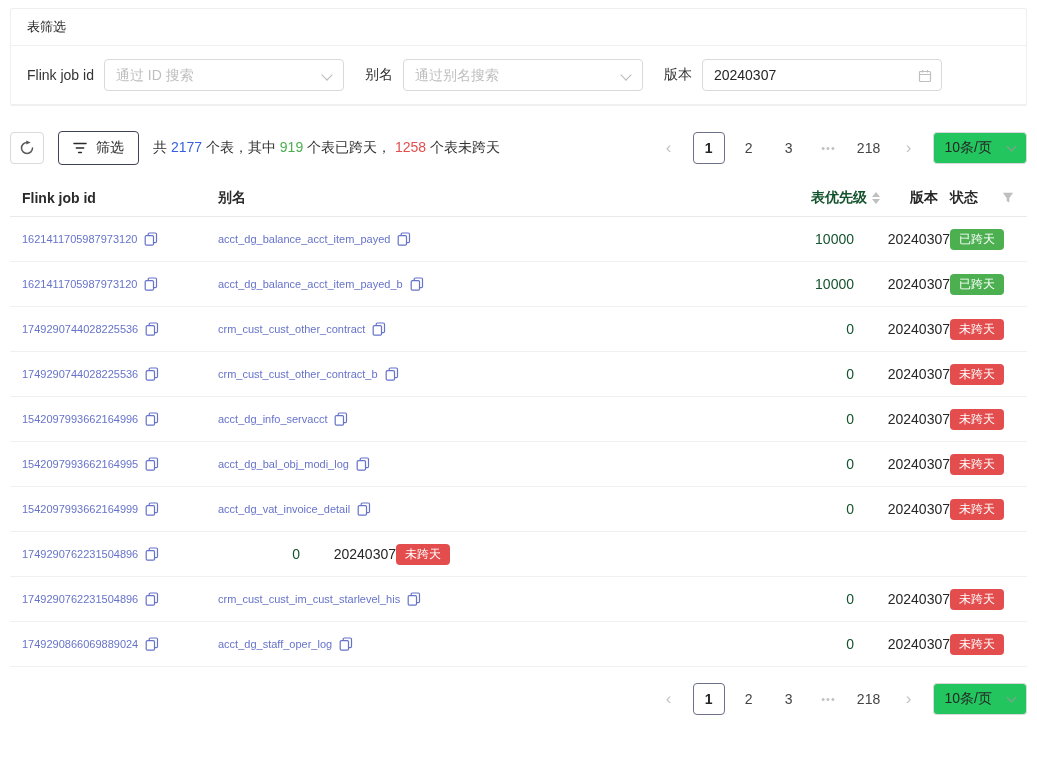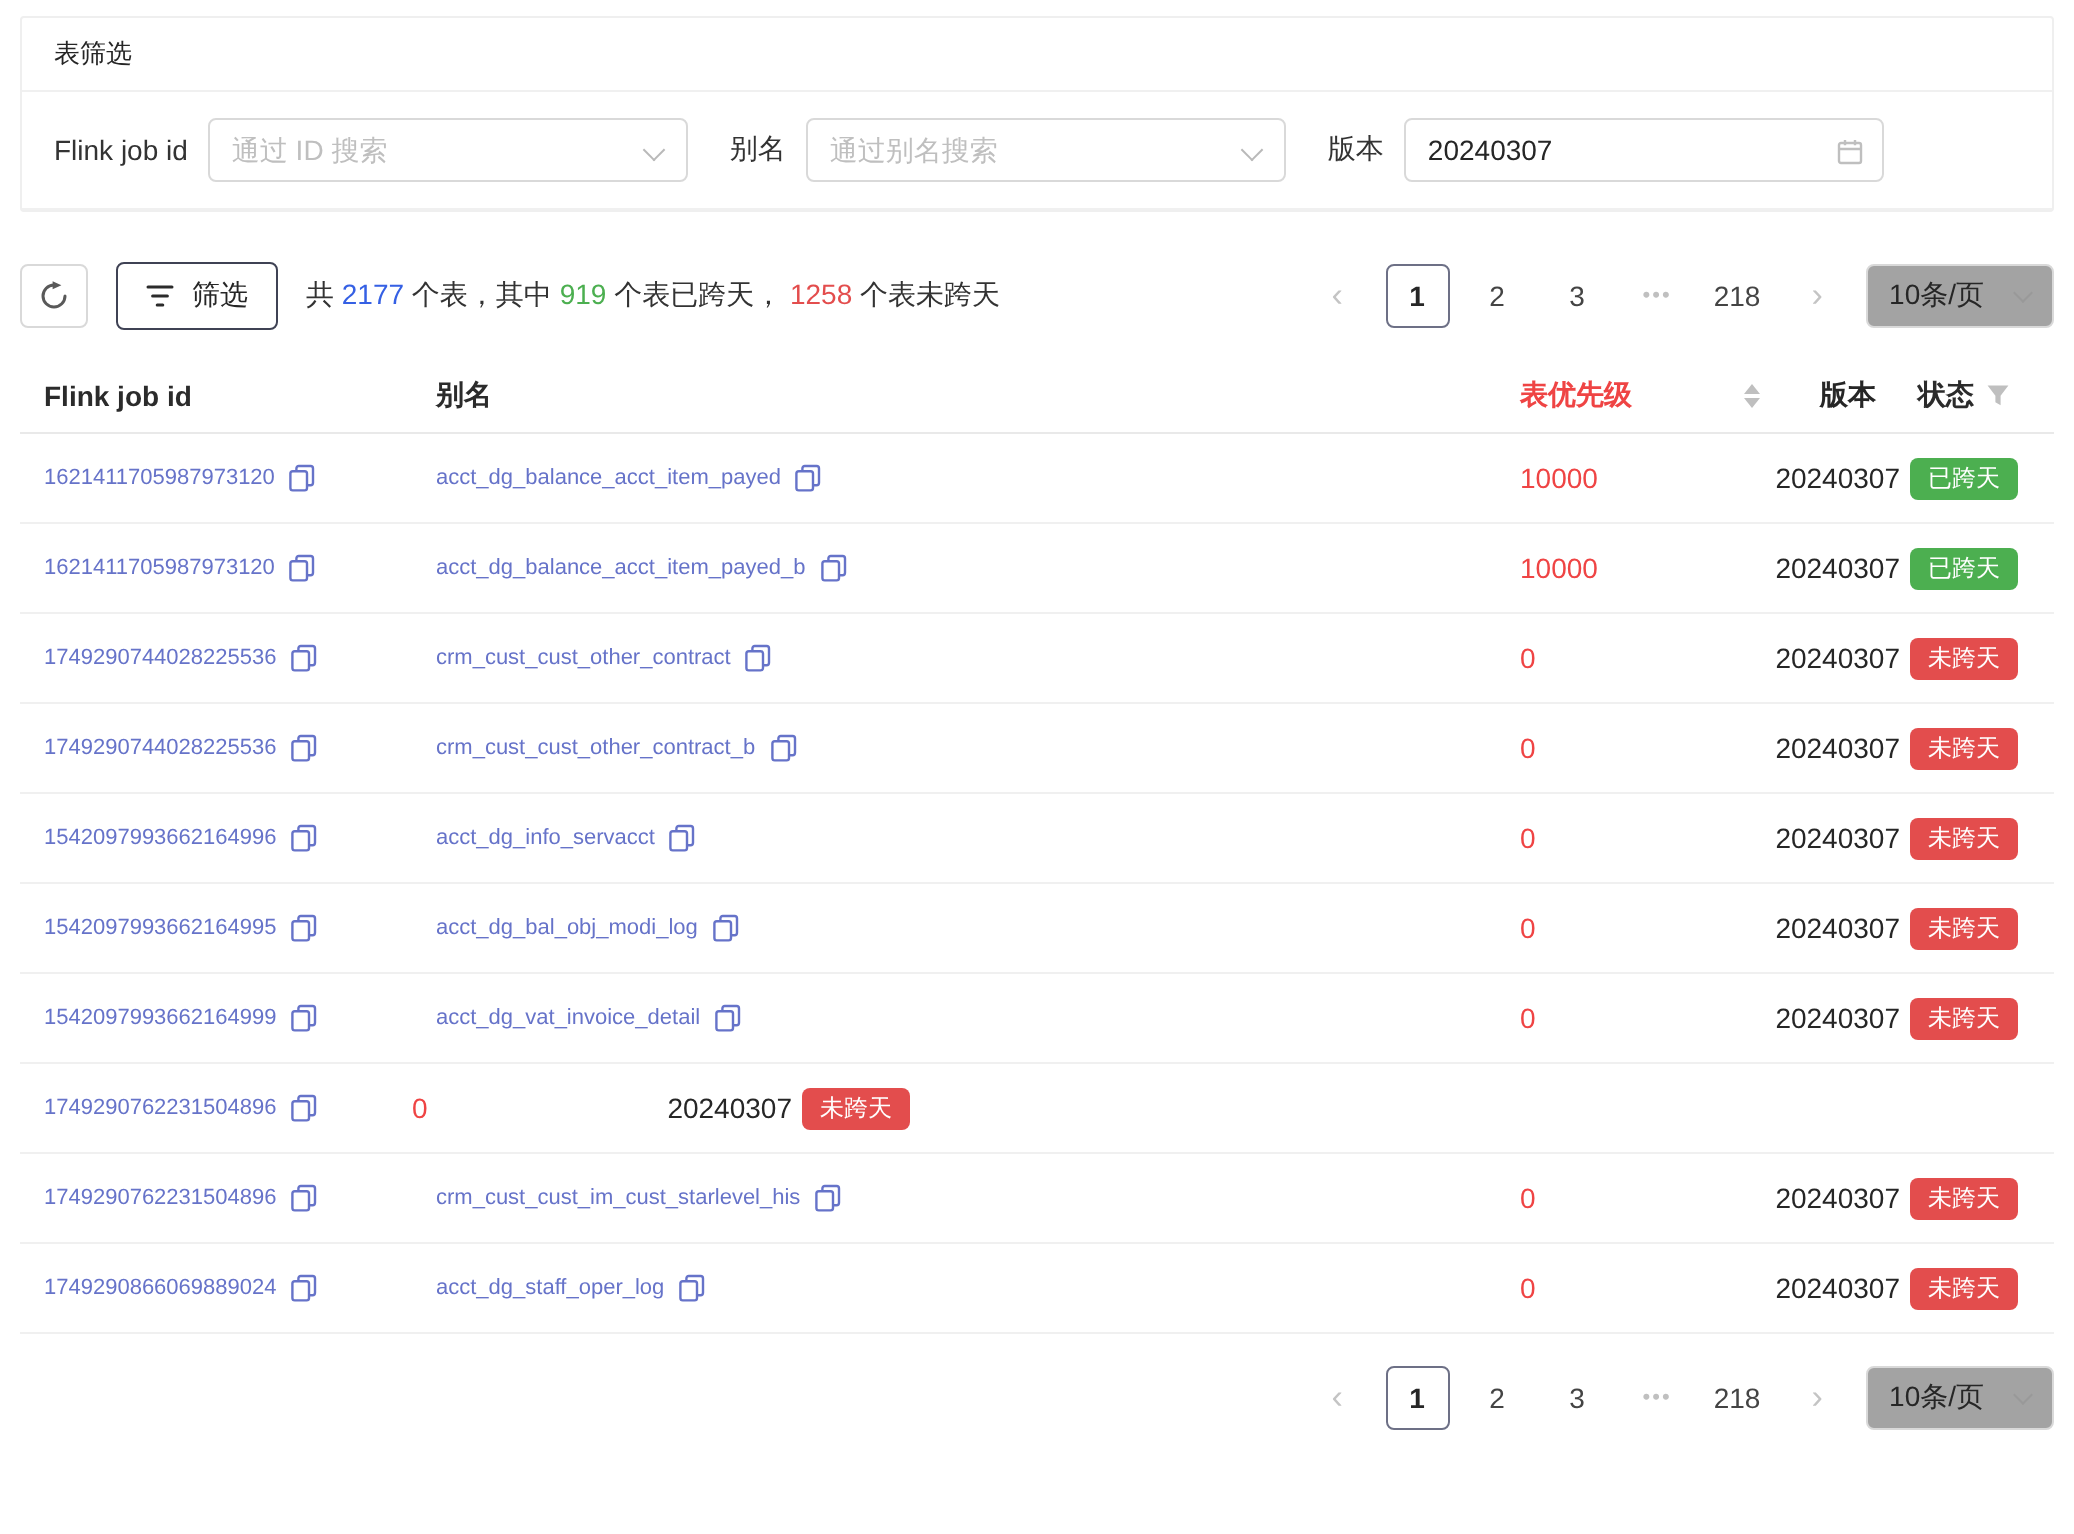--- a/index.html
+++ b/index.html
@@ -31,35 +31,35 @@
   .summary .n-green{color:var(--success,#4caf50)}
   .summary .n-red{color:var(--danger,#e34d4d)}
   .toolbar .spacer{flex:1}
 
   
   .pagination{display:flex;align-items:center;gap:8px}
   .pg{min-width:32px;height:32px;display:flex;align-items:center;justify-content:center;font-size:14px;color:#444;background:#fff;border:none;border-radius:4px;cursor:pointer;font-family:inherit}
   .pg.active{border:1px solid var(--page_border,#6d7086);color:#262626;font-weight:600}
   .pg.prev,.pg.next{color:#c4c4c4;font-size:17px}
   .pg.ellipsis{color:#c0c0c0;font-size:11px;letter-spacing:1px}
-  .size-select{height:32px;border:1px solid #d9d9d9;border-radius:4px;display:flex;align-items:center;gap:16px;padding:0 11px;font-size:14px;color:#262626;cursor:pointer;background:#a3a3a3}
+  .size-select{height:32px;border:1px solid #d9d9d9;border-radius:4px;display:flex;align-items:center;gap:16px;padding:0 11px;font-size:14px;color:#262626;cursor:pointer;background:#22c55e}
   .chev2{width:7px;height:7px;border-right:1.3px solid #999;border-bottom:1.3px solid #999;transform:rotate(45deg);margin-top:-3px}
 
   
   .table{margin:14px 10px 0;font-size:14px}
   .thead-row,.tr{display:flex;align-items:center}
   .thead-row{height:38px;border-bottom:1px solid #e9e9e9;font-weight:700;color:#2b2b2b}
   .tr{height:45px;border-bottom:1px solid #f0f0f0}
   .col-id{width:196px;padding-left:12px;display:flex;align-items:center;gap:7px}
   .col-alias{flex:1;padding-left:12px;display:flex;align-items:center;gap:7px}
-  .col-priority{width:120px;display:flex;align-items:center;justify-content:space-between;padding-right:26px;color:#ef4444}
+  .col-priority{width:120px;display:flex;align-items:center;justify-content:flex-end;padding-right:26px;color:#14532d}
   .thead-row .col-priority{padding-right:0;gap:5px;cursor:pointer}
   .col-version{width:70px;text-align:right;color:#262626}
   .thead-row .col-version{padding-right:12px}
-  .col-status{width:77px;display:flex;align-items:center;justify-content:center;padding-right:13px;gap:6px}
+  .col-status{width:77px;display:flex;align-items:center;justify-content:space-between;padding-right:13px;gap:6px}
   .link{color:var(--link,#6673c9);text-decoration:none;font-size:11px;cursor:pointer}
   .copy{color:var(--link,#6673c9);display:inline-flex;cursor:pointer}
   .badge{font-size:12px;color:#fff;padding:3px 9px;border-radius:4px;line-height:1.25;white-space:nowrap}
   .badge.crossed{background:var(--success,#4caf50)}
   .badge.uncrossed{background:var(--danger,#e34d4d)}
   .sort{display:inline-flex;flex-direction:column;gap:2px}
   .sort .up{width:0;height:0;border-left:4px solid transparent;border-right:4px solid transparent;border-bottom:5px solid #bfbfbf}
   .sort .down{width:0;height:0;border-left:4px solid transparent;border-right:4px solid transparent;border-top:5px solid #bfbfbf}
 
   .bottom-bar{display:flex;justify-content:flex-end;margin:16px 10px 0}

